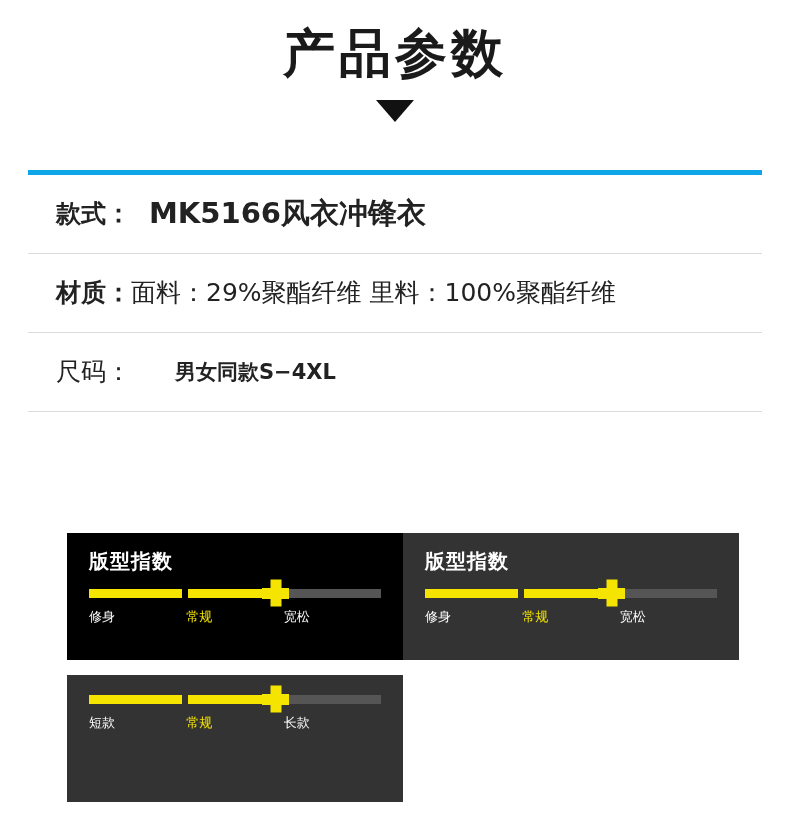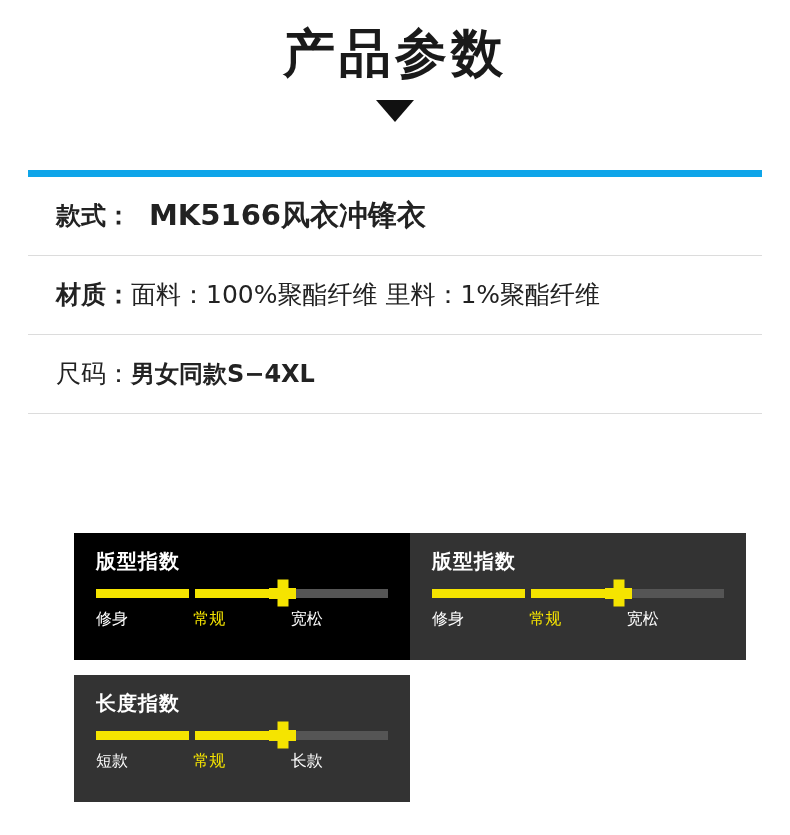--- a/index.html
+++ b/index.html
@@ -48,21 +48,21 @@
     width: 0;
     height: 0;
     border-left: 19px solid transparent;
     border-right: 19px solid transparent;
     border-top: 22px solid #111111;
   }
 
   
   .spec-list {
     margin: 44px 28px 0 28px;
-    border-top: 7px solid #0ea5e9;
+    border-top: 5px solid #0ea5e9;
   }
   .spec-row {
     border-bottom: 1px solid #dcdcdc;
     height: 79px;
     display: flex;
     align-items: center;
     padding-left: 28px;
     box-sizing: border-box;
   }
   .spec-label {
@@ -71,26 +71,26 @@
     white-space: nowrap;
   }
   .spec-value {
     font-size: 25px;
     color: #222222;
     white-space: nowrap;
   }
   .w-bold { font-weight: bold; }
   .w-normal { font-weight: normal; }
   .spec-row-style .spec-value { font-size: 29px; margin-left: 18px; }
-  .spec-row-size .spec-value { font-size: 24px; }
+  .spec-row-size .spec-value { font-size: 21px; margin-left: 44px; }
 
   
   .cards {
     position: absolute;
-    left: 33px;
+    left: 26px;
     top: 533px;
     width: 672px;
     padding-left: 41px;
   }
   .card-row {
     display: flex;
     width: 100%;
   }
   .card-row + .card-row { margin-top: 15px; }
   .card {
@@ -148,21 +148,21 @@
   }
   .thumb-end   { right: -5px; }
   .thumb-start { left: 0px; }
 
   .scale {
     display: flex;
     width: 100%;
   }
   .scale-item {
     flex: 1 1 0;
-    font-size: 16px;
+    font-size: 13px;
     color: #ffffff;
     line-height: 1.2;
     white-space: nowrap;
   }
   .scale-item.mid  { text-align: left; }
   .scale-item.last { text-align: left; }
   .scale-active { color: #f5e400; }
   .scale-strong {
     color: #f5e400;
     font-size: 21px;
@@ -179,21 +179,21 @@
   </div>
 </div>
 
 <div class="spec-list">
     <div class="spec-row spec-row-style">
       <span class="spec-label w-bold">款式：</span>
       <span class="spec-value w-bold">MK5166风衣冲锋衣</span>
     </div>
     <div class="spec-row spec-row-material">
       <span class="spec-label w-bold">材质：</span>
-      <span class="spec-value w-normal">面料：100%聚酯纤维  里料：1%聚酯纤维</span>
+      <span class="spec-value w-normal">面料：29%聚酯纤维  里料：100%聚酯纤维</span>
     </div>
     <div class="spec-row spec-row-size">
       <span class="spec-label w-normal">尺码：</span>
       <span class="spec-value w-bold">男女同款S−4XL</span>
     </div>
   </div>
 
 <div class="cards">
     <div class="card-row">
       <div class="card card-dark">
@@ -222,21 +222,20 @@
         </div>
         <div class="scale">
           <div class="scale-item">修身</div>
           <div class="scale-item mid scale-active">常规</div>
           <div class="scale-item last">宽松</div>
         </div>
       </div>
     </div>
     <div class="card-row">
       <div class="card card-gray">
-        <div class="card-title">长度指数</div>
         <div class="slider">
           <div class="seg seg-on"></div>
           <div class="seg seg-on">
             <div class="thumb thumb-end"></div>
           </div>
           <div class="seg seg-off"></div>
         </div>
         <div class="scale">
           <div class="scale-item">短款</div>
           <div class="scale-item mid scale-active">常规</div>

